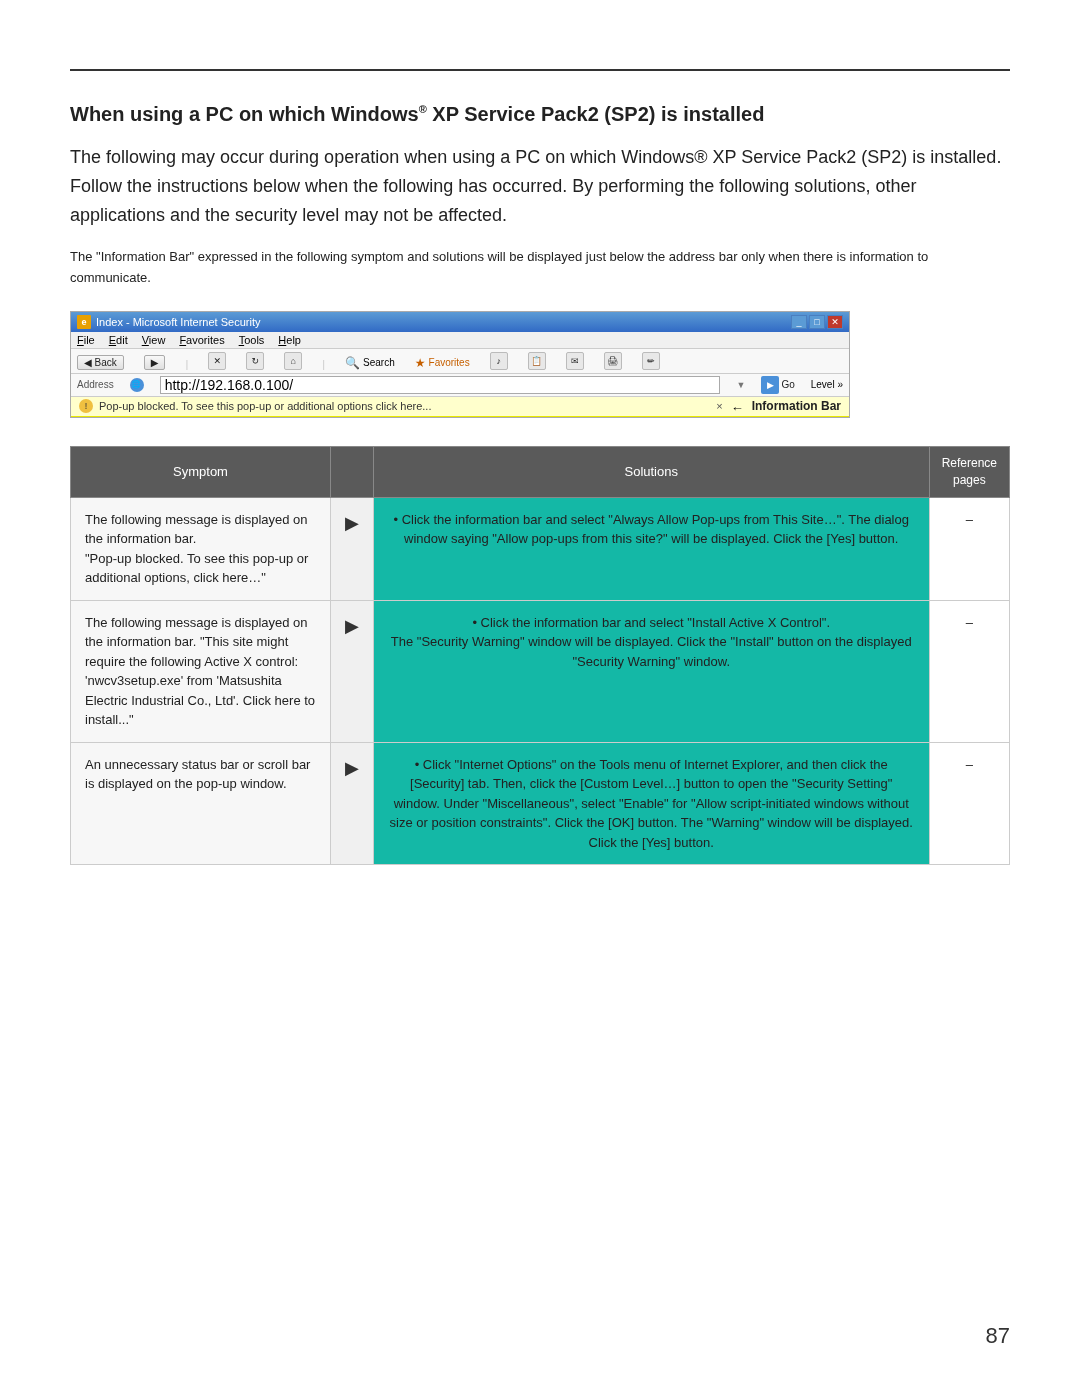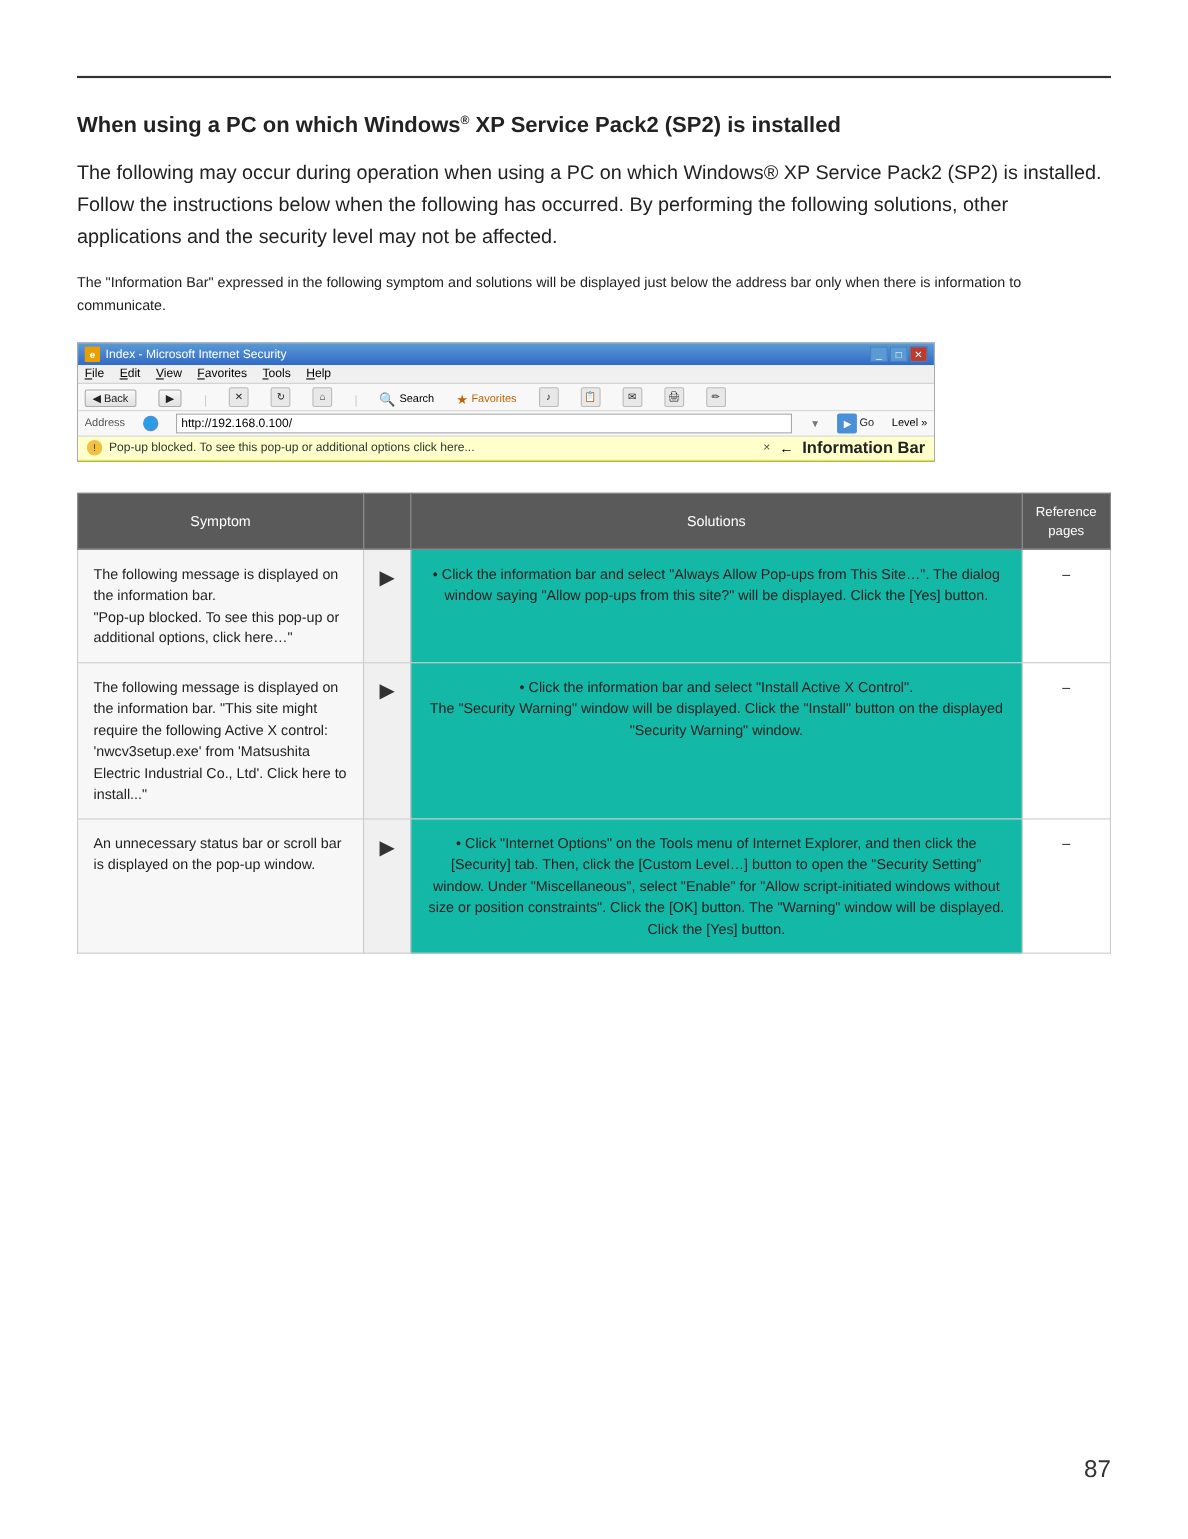--- a/index.html
+++ b/index.html
@@ -178,21 +178,21 @@
       align-items: center;
       justify-content: center;
       font-size: 8px;
       color: white;
     }
     .address-input {
       flex: 1;
       background: white;
       border: 1px solid #aaa;
       padding: 1px 4px;
-      font-size: 11px;
+      font-size: 14px;
       height: 18px;
     }
     .go-btn {
       display: flex;
       align-items: center;
       gap: 2px;
       font-size: 10px;
       cursor: pointer;
     }
     .go-arrow {
@@ -240,21 +240,21 @@
       align-items: center;
       gap: 8px;
       font-size: 11px;
     }
     .infobar-close-x {
       font-size: 11px;
       color: #555;
       cursor: pointer;
     }
     .infobar-label {
-      font-size: 15px;
+      font-size: 12px;
       font-weight: bold;
       color: #222;
     }
     .infobar-arrow {
       font-size: 13px;
       color: #000;
     }
 
     
     .symptom-table {

